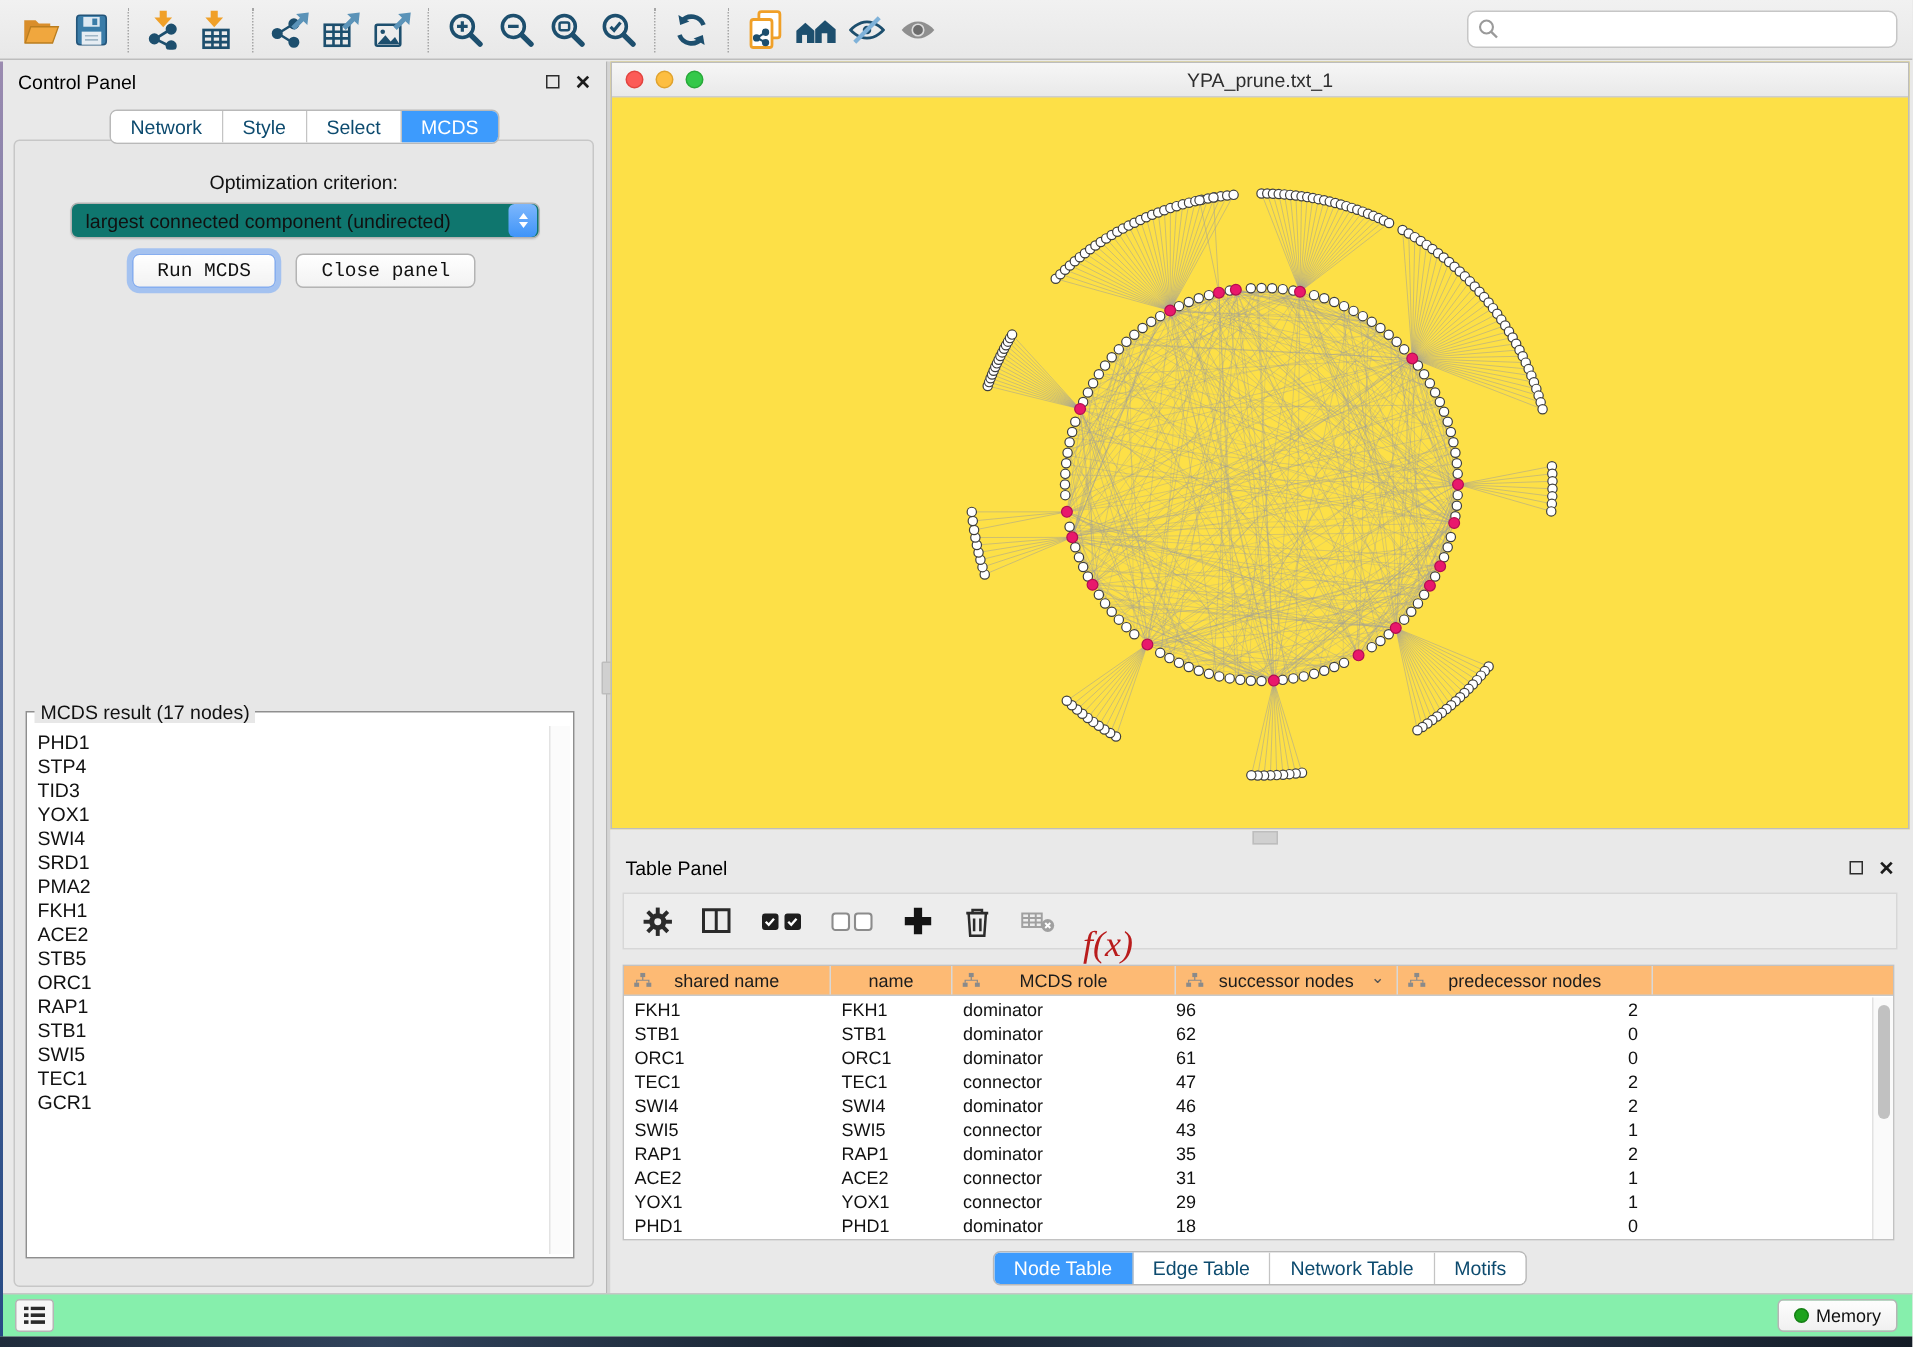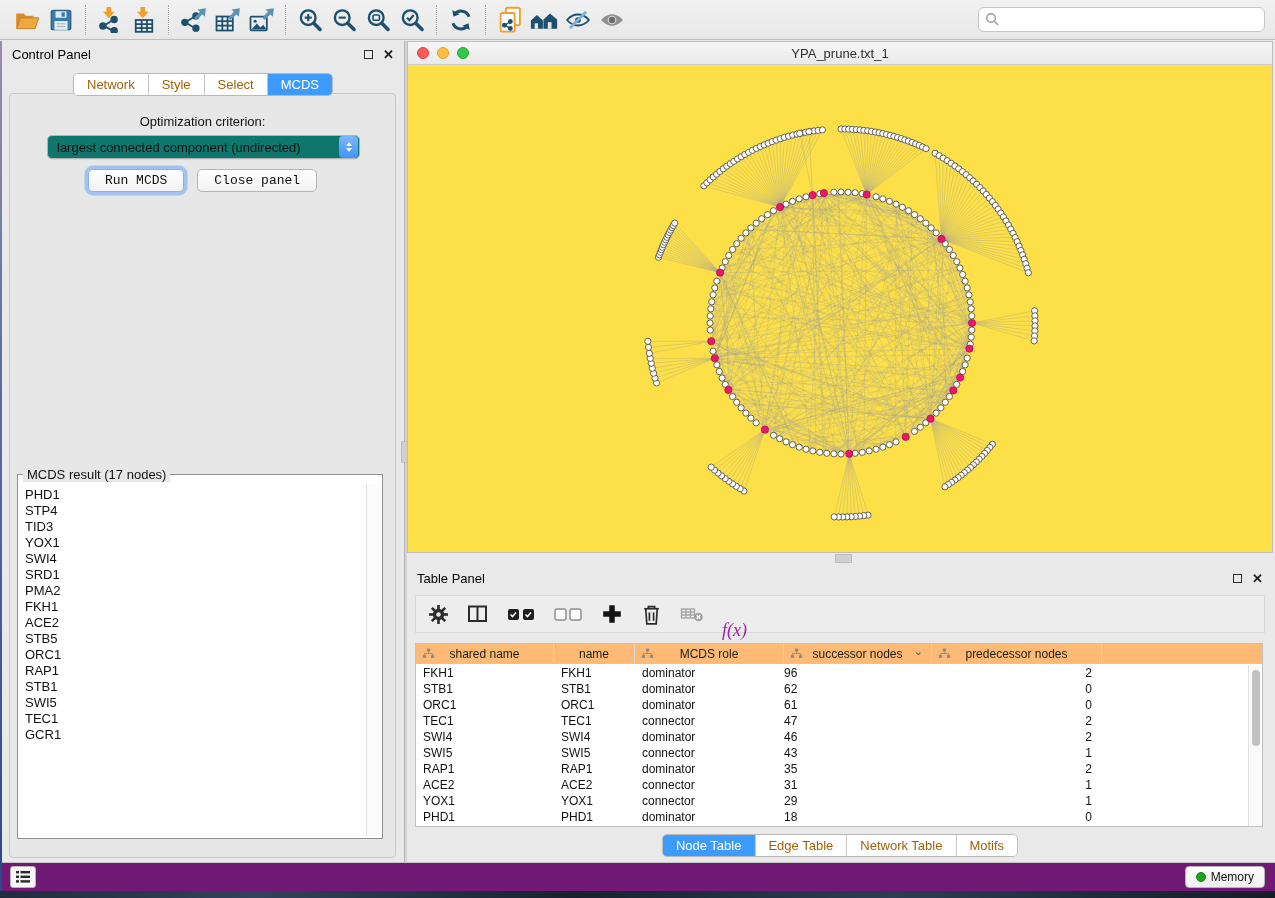--- a/index.html
+++ b/index.html
@@ -23,21 +23,21 @@
   .cpanel { position:absolute; top:41px; left:2px; width:403px; bottom:36px;
     background:#e9e9e9; border-right:1px solid #b5b5b5; }
   .panel-titlebar { height:26px; display:flex; align-items:center; padding:0 10px; }
   .panel-title { font-size:13px; color:#000000; }
   .panel-btns { margin-left:auto; display:flex; gap:10px; align-items:center; }
   .float-box { width:9px; height:9px; border:1.6px solid #2d2d2d; background:transparent; cursor:pointer;}
   .close-x { font-size:13px; font-weight:bold; color:#1b1b1b; line-height:9px; cursor:pointer; }
 
   .seg-tabs { position:absolute; top:32px; left:50%; transform:translateX(-50%);
     display:flex; background:#fff; border:1px solid #b9b9b9; border-radius:5px; overflow:hidden; z-index:5;}
-  .seg-tab { padding:3px 13px; font-size:13px; color:#a16207; border-right:1px solid #c4c4c4;
+  .seg-tab { padding:3px 13px; font-size:13px; color:#0c4a6e; border-right:1px solid #c4c4c4;
     background:#fff; cursor:pointer; white-space:nowrap;}
   .seg-tab:last-child { border-right:none; }
   .seg-tab.sel { background:#3d9bfd; color:#fff; }
 
   .cp-content { position:absolute; top:52px; left:7px; right:8px; bottom:4px;
     background:#e7e7e7; border:1px solid #c7c7c7; border-radius:4px; }
   .opt-label { position:absolute; top:20px; width:100%; text-align:center; font-size:13px; color:#111; }
   .combo { position:absolute; top:41px; left:37px; width:313px; height:24px; background:#0f766e;
     border:1px solid #b4b4b4; border-radius:5px; display:flex; align-items:center; cursor:pointer;
     box-shadow:0 1px 1px rgba(0,0,0,.08);}
@@ -80,21 +80,21 @@
   .tl.yel { background:#fdbe41; border:1px solid #e0a32e;}
   .tl.grn { background:#34c84a; border:1px solid #27a939;}
   .net-title { position:absolute; left:0; right:0; text-align:center; font-size:13px; color:#2e2e2e;}
   .net-canvas-wrap { position:absolute; top:23px; left:0; right:0; bottom:0; overflow:hidden;}
 
   
   .tpanel { position:absolute; left:407px; right:2px; top:565px; bottom:36px; background:#e9e9e9;}
   .tp-toolbar { position:absolute; top:30px; left:8px; right:8px; height:38px; background:#ededed;
     border:1px solid #d7d7d7; display:flex; align-items:center; padding-left:12px; gap:18px;}
   .tp-icon { display:flex; align-items:center; justify-content:center; cursor:pointer; height:26px;}
-  .fx-label { font-family:"Liberation Serif",serif; font-style:italic; font-size:18px; color:#a21caf; cursor:default;margin-top:32px;}
+  .fx-label { font-family:"Liberation Serif",serif; font-style:italic; font-size:24px; color:#b91c1c; cursor:default;margin-top:32px;}
 
   .tablewrap { position:absolute; left:8px; right:10px; top:78px; height:184px; background:#fff;
     border:1px solid #c2c2c2;}
   .thead { display:flex; height:20px; background:#fdba74; border-bottom:1px solid #c9c9c9;}
   .th { position:relative; display:flex; align-items:center; justify-content:center;
     border-right:1px solid #d8d8d8; font-size:12px; color:#1c1c1c; cursor:pointer;}
   .th .tree-ic { position:absolute; left:6px; top:4px;}
   .th.fill { flex:1; border-right:none;}
   .sortv { position:absolute; right:8px; top:1px; color:#555; font-size:11px;}
   .c0{width:138px;} .c1{width:81px;} .c2{width:149px;} .c3{width:148px;} .c4{width:170px;}
@@ -104,21 +104,21 @@
   .td.c0,.td.c1,.td.c2 { padding-left:7px;}
   .td.c3 { text-align:left; padding-right:16px;}
   .td.c4 { text-align:right; padding-right:10px;}
   .tscroll { position:absolute; top:21px; right:0; bottom:0; width:14px; background:#fafafa; border-left:1px solid #e2e2e2;}
   .tthumb { position:absolute; top:5px; left:2.5px; width:8px; height:76px; background:#c1c1c1; border-radius:4px; cursor:pointer;}
 
   .tp-tabs { position:absolute; bottom:5px; left:50%; transform:translateX(-50%);
     display:flex; background:#fff; border:1px solid #b9b9b9; border-radius:5px; overflow:hidden;}
 
   
-  .statusbar { position:absolute; left:0; right:0; top:862px; height:29px; background:#701a75;
+  .statusbar { position:absolute; left:0; right:0; top:862px; height:29px; background:#86efac;
     border-top:1px solid #c6c6c6; display:flex; align-items:center; padding:0 10px;}
   .sb-left-btn { width:26px; height:22px; border:1px solid #b5b5b5; border-radius:3px; background:#f7f7f7;
     display:flex; align-items:center; justify-content:center; cursor:pointer;}
   .memory-btn { margin-left:auto; height:22px; border:1px solid #b5b5b5; border-radius:4px;
     background:linear-gradient(#fdfdfd,#f0f0f0); display:flex; align-items:center; gap:5px;
     padding:0 10px; font-size:12px; color:#111; cursor:pointer;}
   .mem-dot { width:10px; height:10px; border-radius:50%; background:#1ea31e; border:1px solid #158015;}
 
   .wallpaper { position:absolute; left:0; right:0; bottom:0; height:7px;
     background:linear-gradient(90deg,#202c3c,#31435c 20%,#18222e 45%,#2c3d54 70%,#141c26);}

